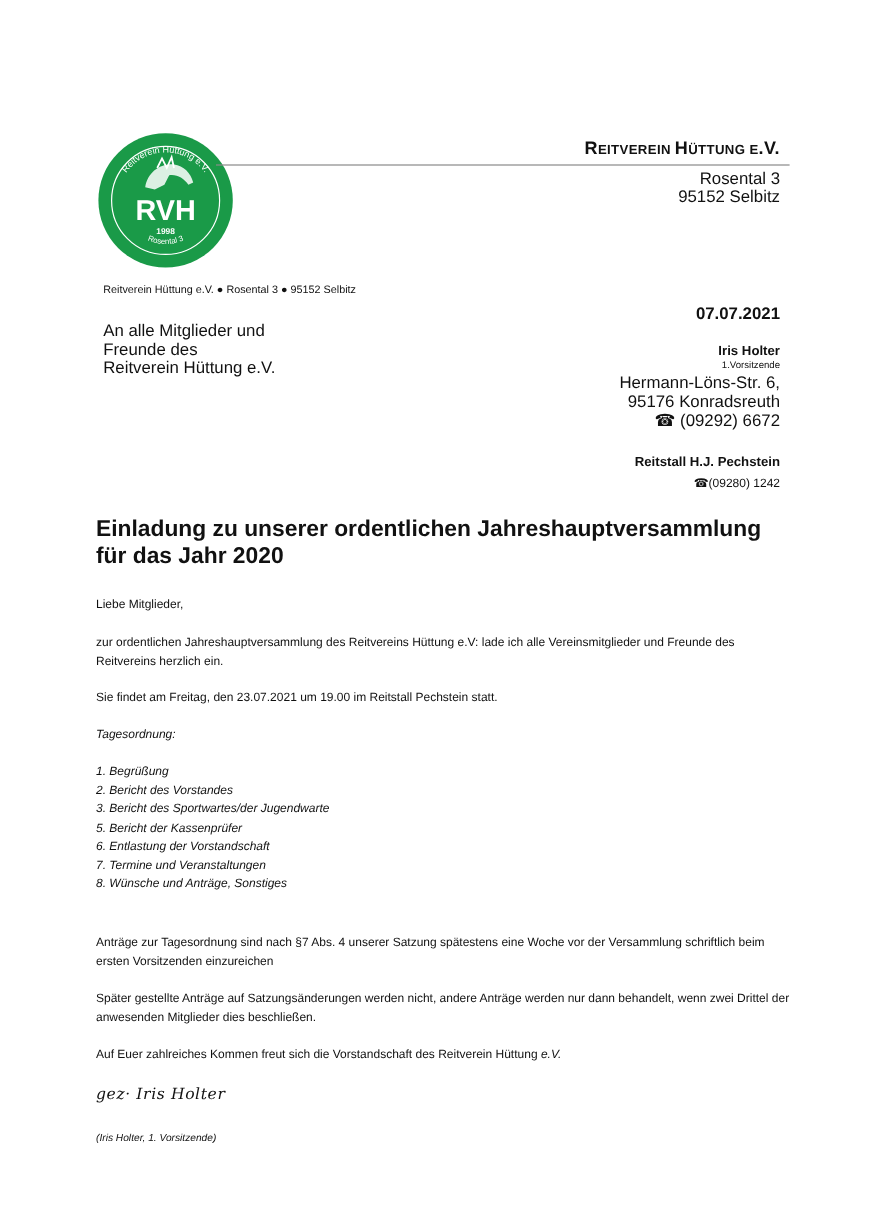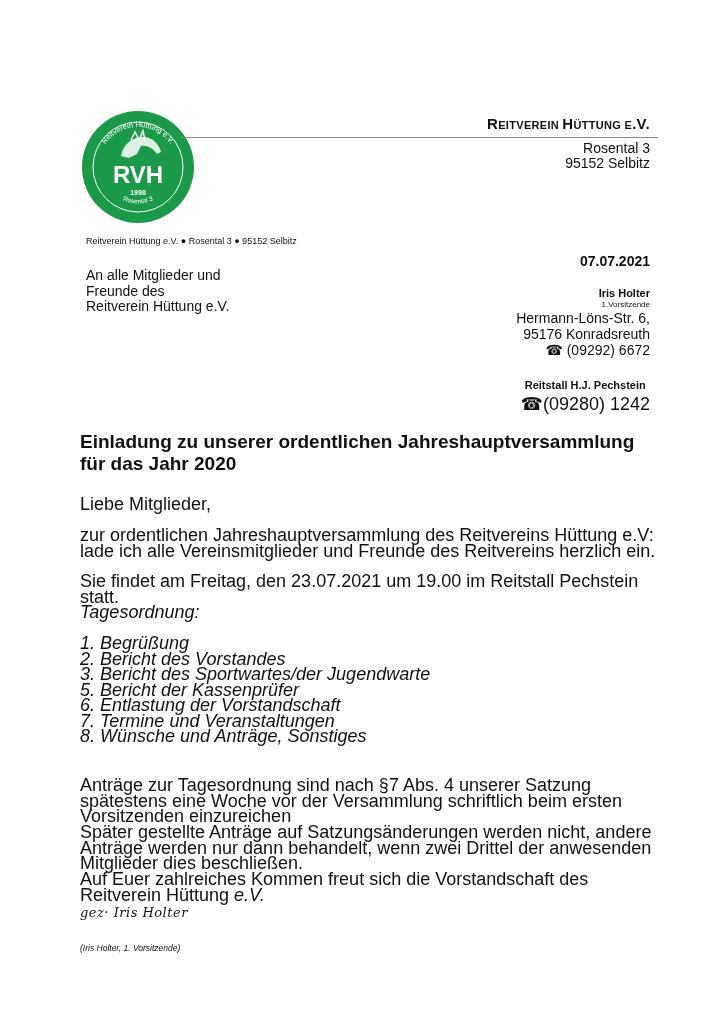--- a/index.html
+++ b/index.html
@@ -14,23 +14,23 @@
   .sender-line { left:86px; top:236px; font-size:9px; }
   .recipient { left:86px; top:268px; font-size:14px; line-height:15.5px; }
   .date { right:78px; top:253px; font-size:14px; font-weight:bold; }
   .contact { right:78px; top:287px; text-align:right; }
   .contact .name { font-size:11px; font-weight:bold; line-height:13px; }
   .contact .role { font-size:8px; line-height:10px; }
   .contact .addr { font-size:14px; line-height:16px; }
   .contact .phone { font-size:14px; line-height:17px; }
   .stable { right:78px; top:377px; text-align:right; }
   .stable .name { font-size:11px; font-weight:bold; line-height:16px;text-align:center; }
-  .stable .phone { font-size:18px; line-height:22px; }
+  .stable .phone { font-size:10px; line-height:22px; }
   .title { left:80px; top:431px; font-size:19px; font-weight:bold; line-height:22px; width:600px; }
-  .body { left:80px; width:580px; font-size:18px; line-height:15.5px; }
+  .body { left:80px; width:580px; font-size:10px; line-height:15.5px; }
   .ital { font-style:italic; }
   .sig { left:80px; top:905px; font-size:13px; font-style:italic; font-family:"DejaVu Serif", serif; letter-spacing:0.5px; }
   .sig-sub { left:80px; top:943px; font-size:8.5px; font-style:italic;text-align:right; }
   ol.agenda { list-style:none; margin:0; padding:0; }
 </style>
 </head>
 <body>
 
 <div class="abs logo">
   <svg width="114" height="114" viewBox="0 0 114 114">

